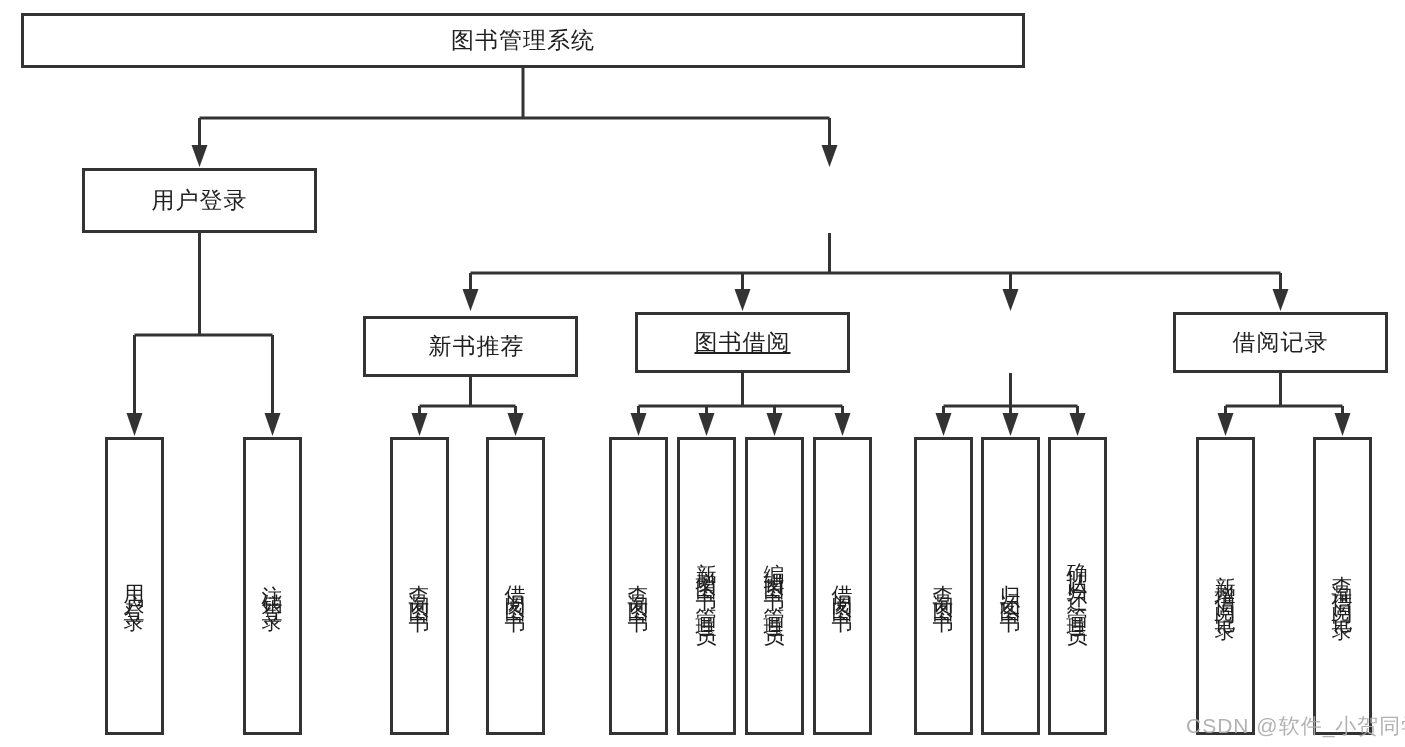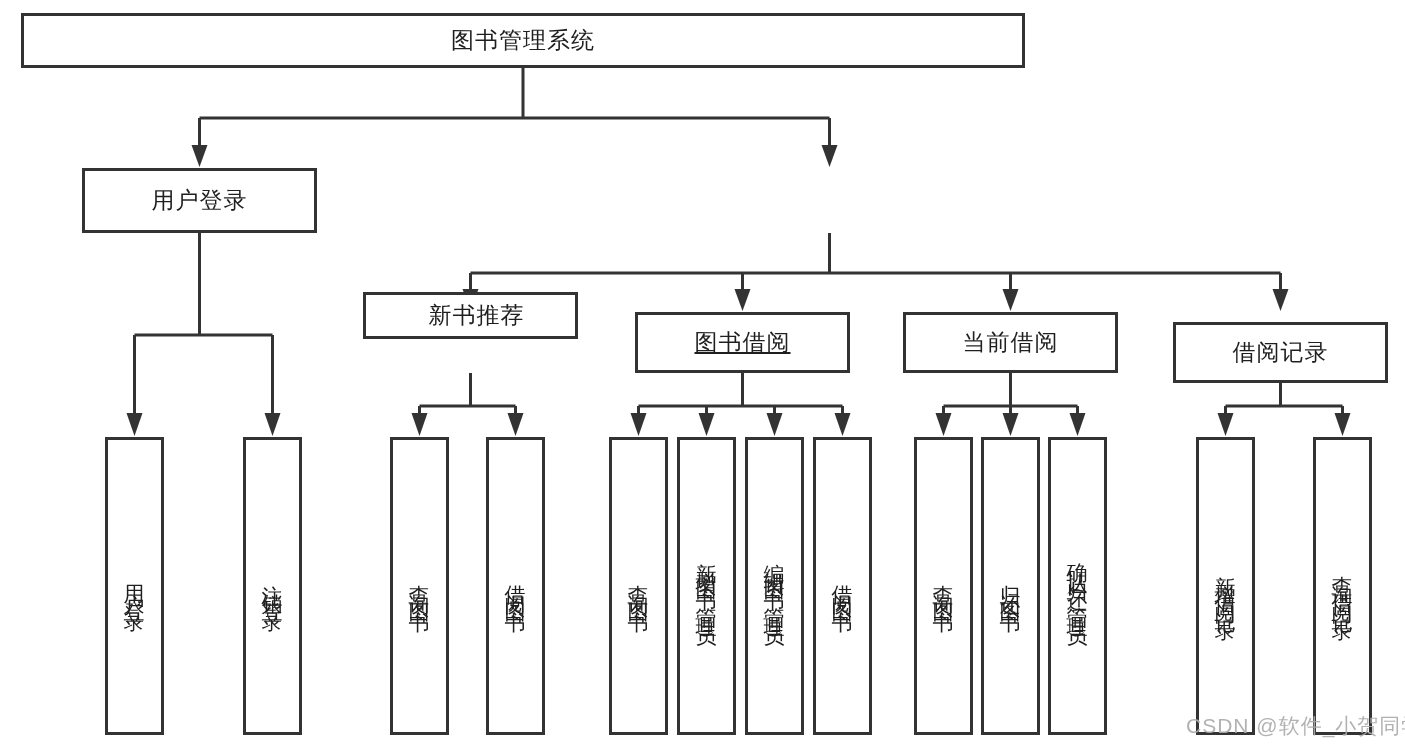--- a/index.html
+++ b/index.html
@@ -122,24 +122,23 @@
       <path class="line" d="M1280.5,373 V406 M1225.5,406 H1342.5 M1225.5,406 V414 M1342.5,406 V414"></path>
       <polygon class="head" points="1217.5,413 1233.5,413 1225.5,436"></polygon>
       <polygon class="head" points="1334.5,413 1350.5,413 1342.5,436"></polygon>
     </g>
   </svg>
 
   <div class="node" style="left:21px; top:13px; width:1004px; height:55px;">图书管理系统</div>
 
   <div class="node" style="left:82px; top:168px; width:235px; height:65px;">用户登录</div>
 
-  <div class="node" style="left:363px; top:292px; width:215px; height:47px;padding-left:12px;">新书推荐</div>
+  <div class="node" style="left:363px; top:316px; width:215px; height:61px;padding-left:12px;">新书推荐</div>
   <div class="node" style="left:635px; top:312px; width:215px; height:61px;text-decoration:underline;">图书借阅</div>
-  <div class="node" style="left:903px; top:312px; width:215px; height:61px;">当前借阅</div>
-  <div class="node" style="left:1173px; top:312px; width:215px; height:61px;margin-top:10px;">借阅记录</div>
+  <div class="node" style="left:1173px; top:312px; width:215px; height:61px;">借阅记录</div>
 
   <div class="leaf" style="left:105px;">用户登录</div>
   <div class="leaf" style="left:243px;">注销登录</div>
 
   <div class="leaf" style="left:390px;">查询图书</div>
   <div class="leaf" style="left:486px;">借阅图书</div>
 
   <div class="leaf" style="left:609px;">查询图书</div>
   <div class="leaf" style="left:677px;">新增图书（管理员）</div>
   <div class="leaf" style="left:745px;">编辑图书（管理员）</div>

